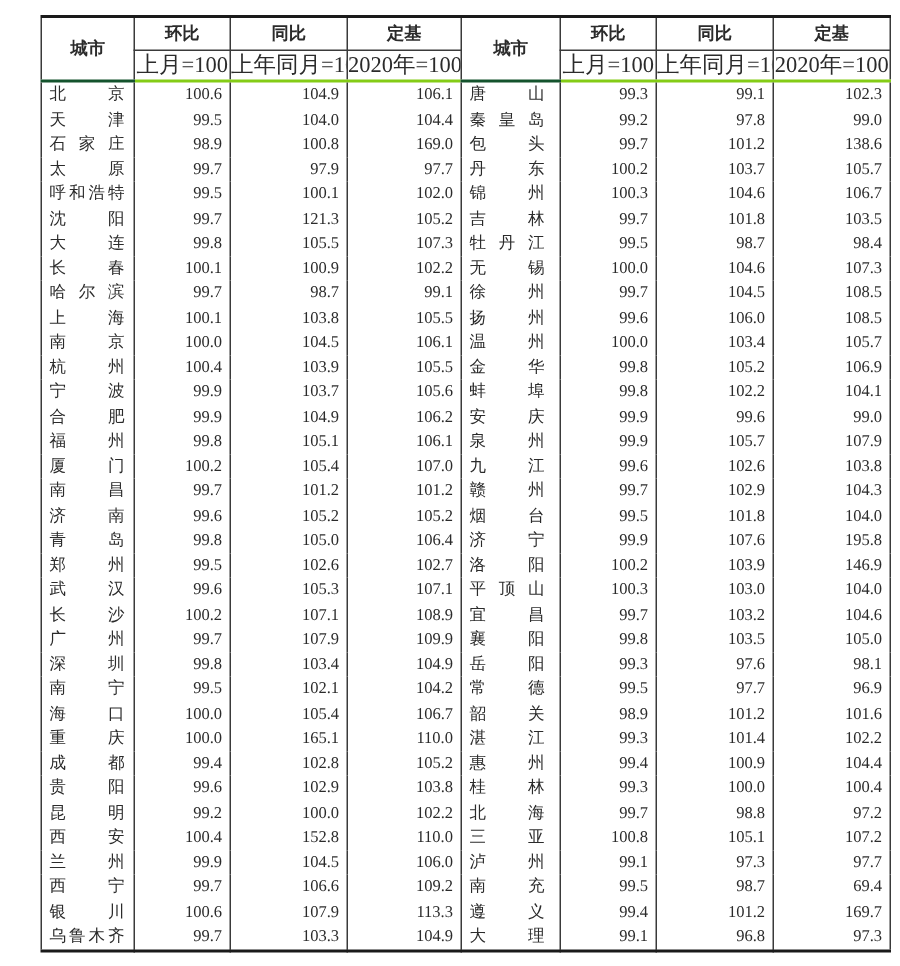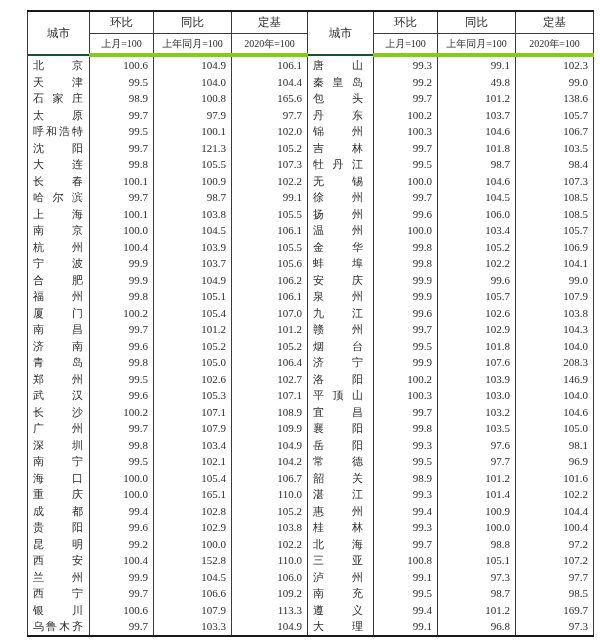--- a/index.html
+++ b/index.html
@@ -38,28 +38,29 @@
     overflow:hidden;
     white-space:nowrap;
   }
   thead th{
     text-align:center;
     vertical-align:middle;
   }
   thead tr.hdr-r1 th{
     height:21px;
     font-size:11.5px;
+    font-weight:bold;
   }
   thead tr.hdr-r1 th.metric-h{
     border-bottom:1px solid #3a3a3a;
   }
   thead tr.hdr-r2 th{
     height:19px;
-    font-size:10px;
-    border-bottom:4px solid #84cc16;
+    font-size:15px;
+    border-bottom:2px solid #84cc16;
   }
   thead th.city-h{
     font-size:11.5px;
     border-bottom:2px solid #14532d;
   }
   tbody td{
     height:16.5px;
     font-size:11px;
     line-height:16.5px;
   }
@@ -143,34 +144,34 @@
             <td class="num">104.0</td>
             <td class="num">104.4</td>
             <td>
               <div class="city-inner">
                 <span>秦</span>
                 <span>皇</span>
                 <span>岛</span>
               </div>
             </td>
             <td class="num">99.2</td>
-            <td class="num">49.8</td>
+            <td class="num">97.8</td>
             <td class="num">99.0</td>
           </tr>
           <tr>
             <td>
               <div class="city-inner">
                 <span>石</span>
                 <span>家</span>
                 <span>庄</span>
               </div>
             </td>
             <td class="num">98.9</td>
             <td class="num">100.8</td>
-            <td class="num">165.6</td>
+            <td class="num">169.0</td>
             <td>
               <div class="city-inner">
                 <span>包</span>
                 <span>头</span>
               </div>
             </td>
             <td class="num">99.7</td>
             <td class="num">101.2</td>
             <td class="num">138.6</td>
           </tr>
@@ -489,21 +490,21 @@
             <td class="num">105.0</td>
             <td class="num">106.4</td>
             <td>
               <div class="city-inner">
                 <span>济</span>
                 <span>宁</span>
               </div>
             </td>
             <td class="num">99.9</td>
             <td class="num">107.6</td>
-            <td class="num">208.3</td>
+            <td class="num">195.8</td>
           </tr>
           <tr>
             <td>
               <div class="city-inner">
                 <span>郑</span>
                 <span>州</span>
               </div>
             </td>
             <td class="num">99.5</td>
             <td class="num">102.6</td>
@@ -770,21 +771,21 @@
             <td class="num">106.6</td>
             <td class="num">109.2</td>
             <td>
               <div class="city-inner">
                 <span>南</span>
                 <span>充</span>
               </div>
             </td>
             <td class="num">99.5</td>
             <td class="num">98.7</td>
-            <td class="num">98.5</td>
+            <td class="num">69.4</td>
           </tr>
           <tr>
             <td>
               <div class="city-inner">
                 <span>银</span>
                 <span>川</span>
               </div>
             </td>
             <td class="num">100.6</td>
             <td class="num">107.9</td>

